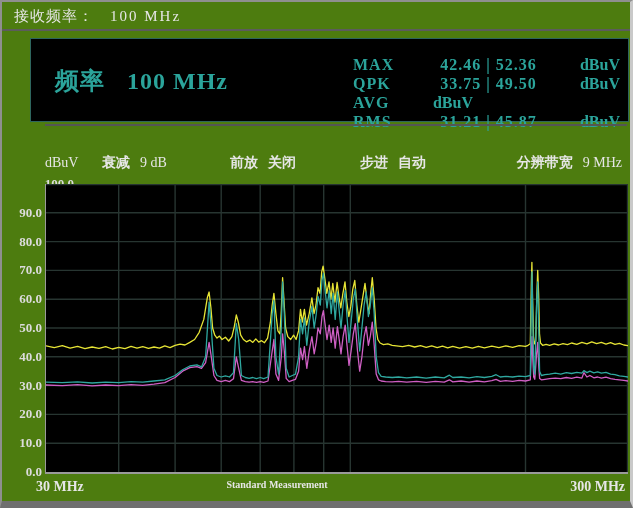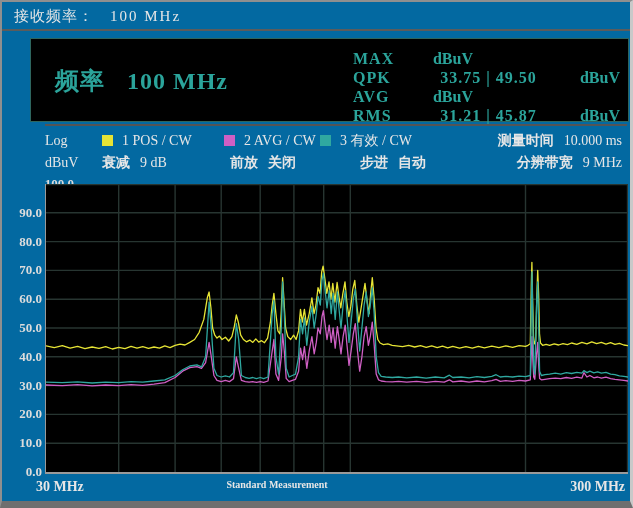--- a/index.html
+++ b/index.html
@@ -1,30 +1,30 @@
 <!DOCTYPE html>
 <html><head>
 <meta charset="utf-8">
 <style>
   html,body{margin:0;padding:0;background:#1a1a1a;}
   .window{
     position:relative;width:633px;height:508px;box-sizing:border-box;
-    background:#0369a1;overflow:hidden;
+    background:#4d7c0f;overflow:hidden;
     border-top:2px solid #8f8f8f;border-left:2px solid #8f8f8f;
     border-right:3px solid #c9c9c9;border-bottom:7px solid #6f6f6f;
     font-family:"Liberation Serif","DejaVu Serif",serif;color:#e6e6e6;
     --teal:#2ba49b;
   }
   .header{position:absolute;left:12px;top:5px;font-size:15px;letter-spacing:1px;white-space:nowrap;}
   .header .val{margin-left:16px;letter-spacing:2px;}
   .divider{position:absolute;left:0;top:27px;width:100%;height:2px;background:#5c5c5c;}
   .summary-box{position:absolute;left:28px;top:36px;width:597px;height:82px;border:1px solid #2e655e;background:#000;}
   .freq-display{position:absolute;left:24px;top:26px;font-size:24px;font-weight:bold;color:var(--teal);letter-spacing:1px;white-space:nowrap;}
   .freq-display .val{margin-left:22px;}
-  .summary-rows{position:absolute;left:322px;top:10px;right:8px;}
+  .summary-rows{position:absolute;left:322px;top:16px;right:8px;}
   .srow{display:flex;height:19px;line-height:19px;font-size:16px;font-weight:bold;color:var(--teal);}
   .srow .n{width:62px;letter-spacing:1px;}
   .srow .v{flex:1;text-align:center;letter-spacing:1px;}
   .srow .u{width:58px;text-align:right;}
   .legend-topline{position:absolute;left:43px;top:122px;width:582px;height:2px;background:#555;}
   .lrow{position:absolute;left:0;width:100%;height:17px;font-size:14px;white-space:nowrap;}
   .lrow1{top:131px;}
   .lrow2{top:153px;}
   .litem{position:absolute;top:0;line-height:16px;}
   .sw{display:inline-block;width:11px;height:11px;margin-right:9px;vertical-align:-1px;}
@@ -49,55 +49,41 @@
   </div>
   <div class="divider"></div>
 
   <div class="summary-box">
     <div class="freq-display">
       <span>频率</span><span class="val">100 MHz</span>
     </div>
     <div class="summary-rows">
       <div class="srow">
         <span class="n">MAX</span>
+        <span class="v">42.46 | 52.36</span>
         <span class="u">dBuV</span>
       </div>
       <div class="srow">
         <span class="n">QPK</span>
         <span class="v">33.75 | 49.50</span>
         <span class="u">dBuV</span>
       </div>
       <div class="srow">
         <span class="n">AVG</span>
         <span class="u">dBuV</span>
       </div>
       <div class="srow">
         <span class="n">RMS</span>
         <span class="v">31.21 | 45.87</span>
         <span class="u">dBuV</span>
       </div>
     </div>
   </div>
 
   <div class="legend-topline"></div>
-  <div class="lrow lrow1">
-    <span class="litem" style="left:43px">Log</span>
-    <span class="litem" style="left:100px">
-      <span class="sw" style="background: rgb(230, 228, 53);"></span><span>1 POS / CW</span>
-    </span>
-    <span class="litem" style="left:222px">
-      <span class="sw" style="background: rgb(207, 95, 196);"></span><span>2 AVG / CW</span>
-    </span>
-    <span class="litem" style="left:318px">
-      <span class="sw" style="background: rgb(47, 168, 160);"></span><span>3 有效 / CW</span>
-    </span>
-    <span class="litem rgt">
-      <span class="lbl">测量时间</span><span class="gap">10.000 ms</span>
-    </span>
-  </div>
   <div class="lrow lrow2">
     <span class="litem" style="left:43px">dBuV</span>
     <span class="litem" style="left:100px">
       <span class="lbl">衰减</span><span class="gap">9 dB</span>
     </span>
     <span class="litem" style="left:228px">
       <span class="lbl">前放</span><span class="gap lbl">关闭</span>
     </span>
     <span class="litem" style="left:358px">
       <span class="lbl">步进</span><span class="gap lbl">自动</span>

